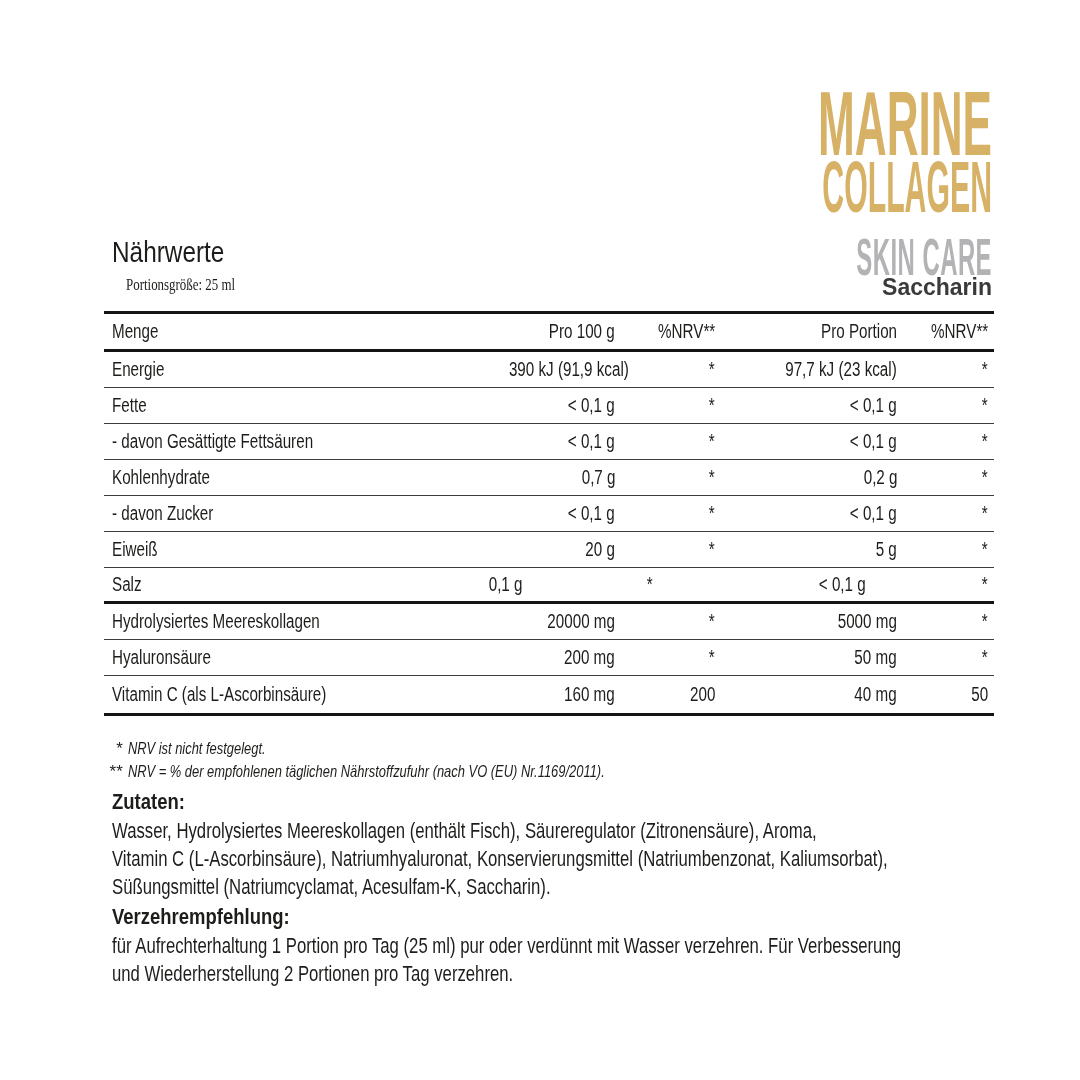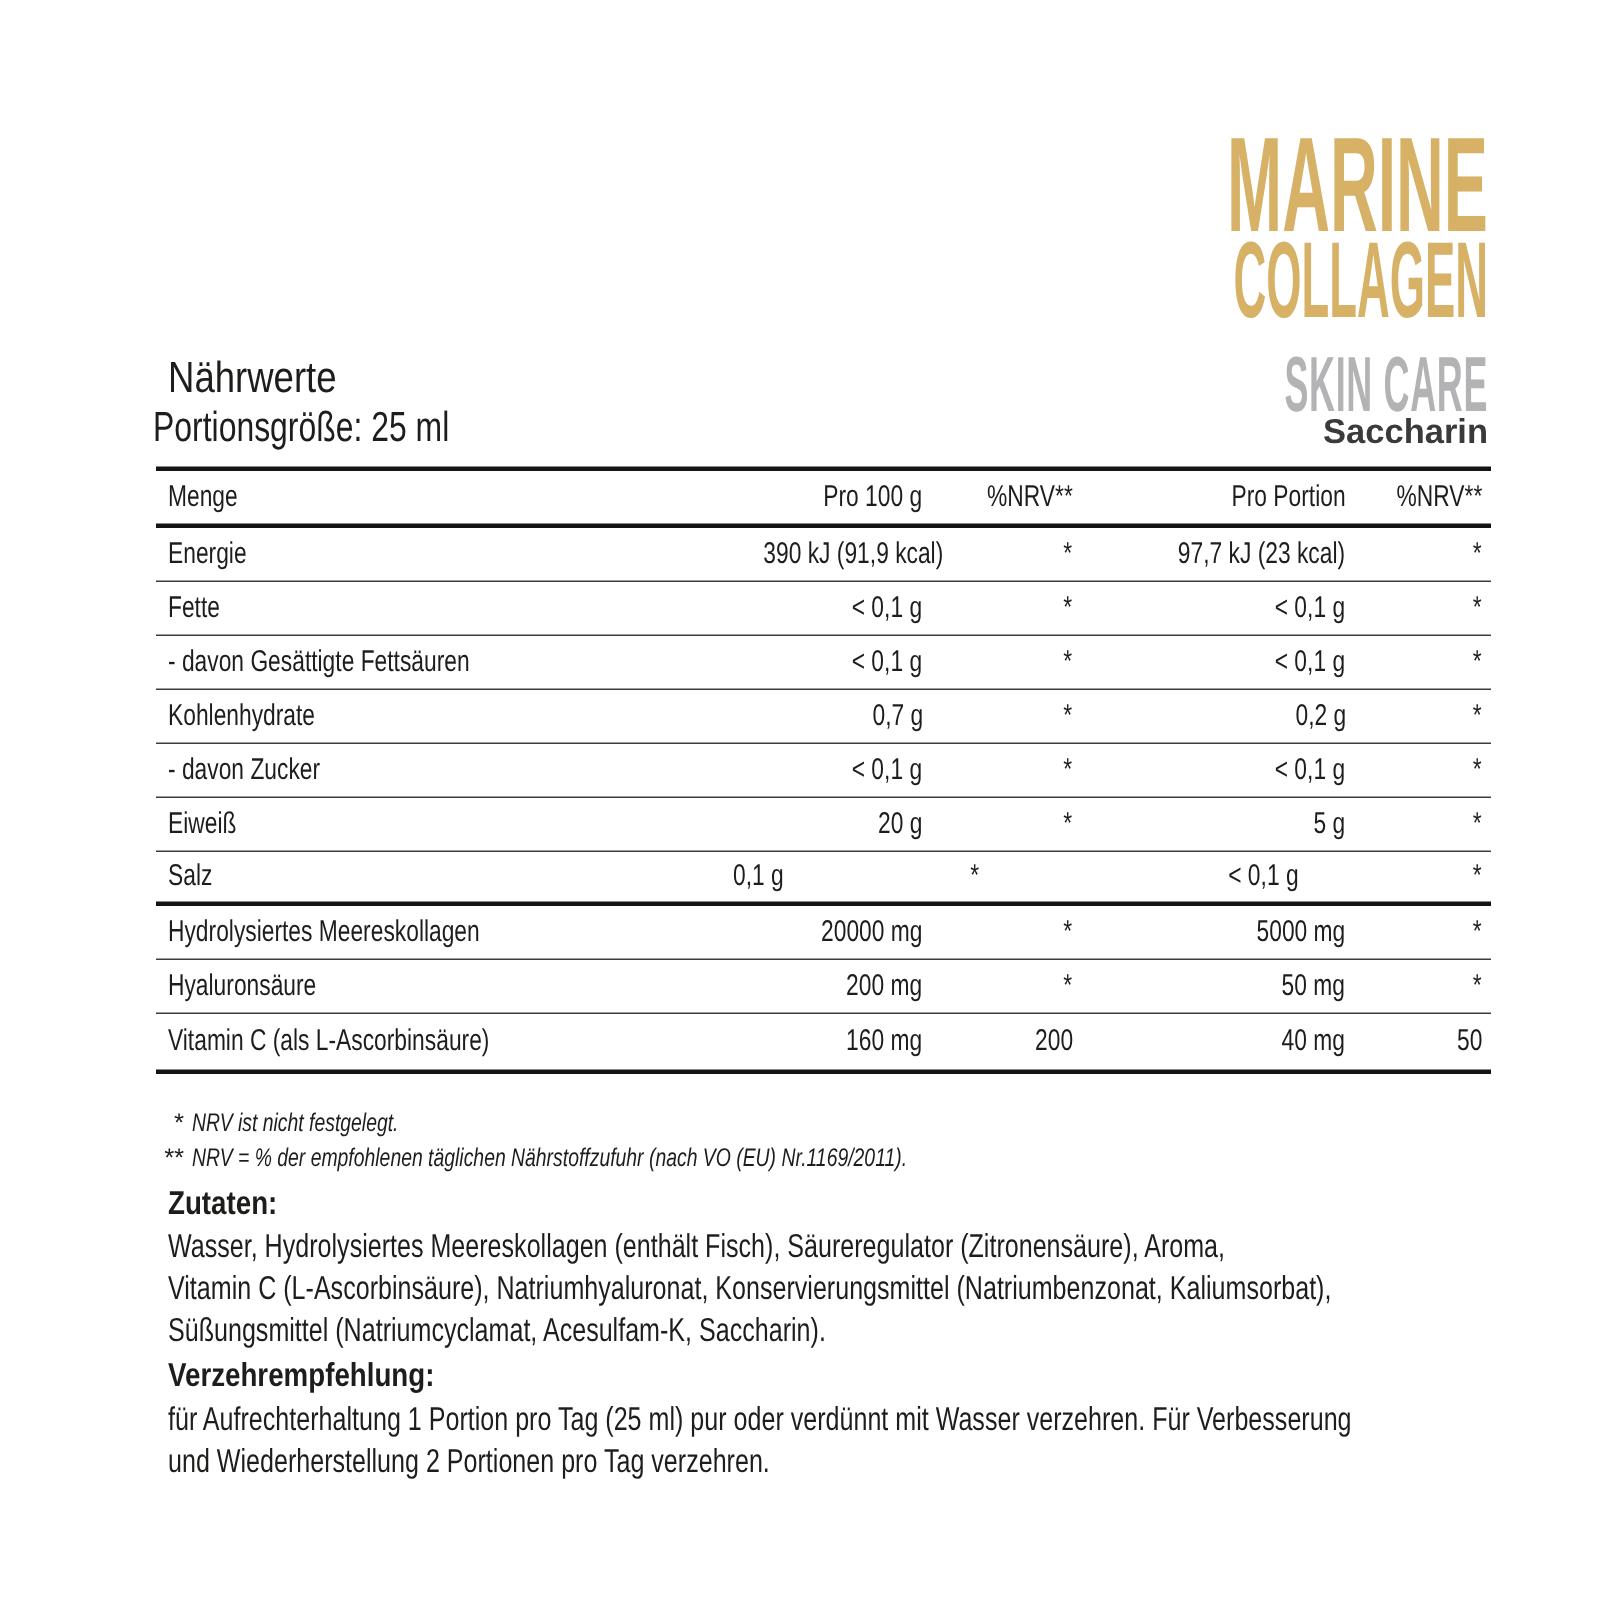--- a/index.html
+++ b/index.html
@@ -24,21 +24,21 @@
   .l-marine{top:79px;font-size:90px;color:var(--gold);}
   .l-collagen{top:151px;font-size:72px;color:var(--gold);}
   .l-skincare{top:231px;font-size:52px;color:var(--gray);}
   .l-flavor{top:276px;font-size:23px;font-weight:normal;color:#3a3a3c;}
   .l-marine .cl{display:inline-block;transform:scaleX(.49);transform-origin:100% 50%;white-space:nowrap;}
   .l-collagen .cl{display:inline-block;transform:scaleX(.42);transform-origin:100% 50%;white-space:nowrap;}
   .l-skincare .cl{display:inline-block;transform:scaleX(.46);transform-origin:100% 50%;white-space:nowrap;letter-spacing:1px;}
 
   
   .ntitle{position:absolute;left:112px;top:236px;font-size:29px;font-weight:normal;line-height:32px;}
-  .nserving{position:absolute;left:102px;top:271px;font-size:28px;line-height:28px;}
+  .nserving{position:absolute;left:126px;top:271px;font-size:17px;line-height:28px;font-family:Liberation Serif, serif;}
 
   
   .ntable{position:absolute;left:104px;top:311px;width:890px;
           border-top:3px solid var(--line-thick);border-bottom:3px solid var(--line-thick);
           font-size:20px;}
   .ntr{display:grid;grid-template-columns:1fr 150px 100px 182px 91px;
        align-items:center;height:36px;border-bottom:1px solid var(--line-thin);}
   .ntr > div{overflow:visible;}
   .ntr .c1{padding-left:8px;text-align:left;}
   .ntr .c2,.ntr .c3,.ntr .c4,.ntr .c5{text-align:right;padding-right:6px;}

